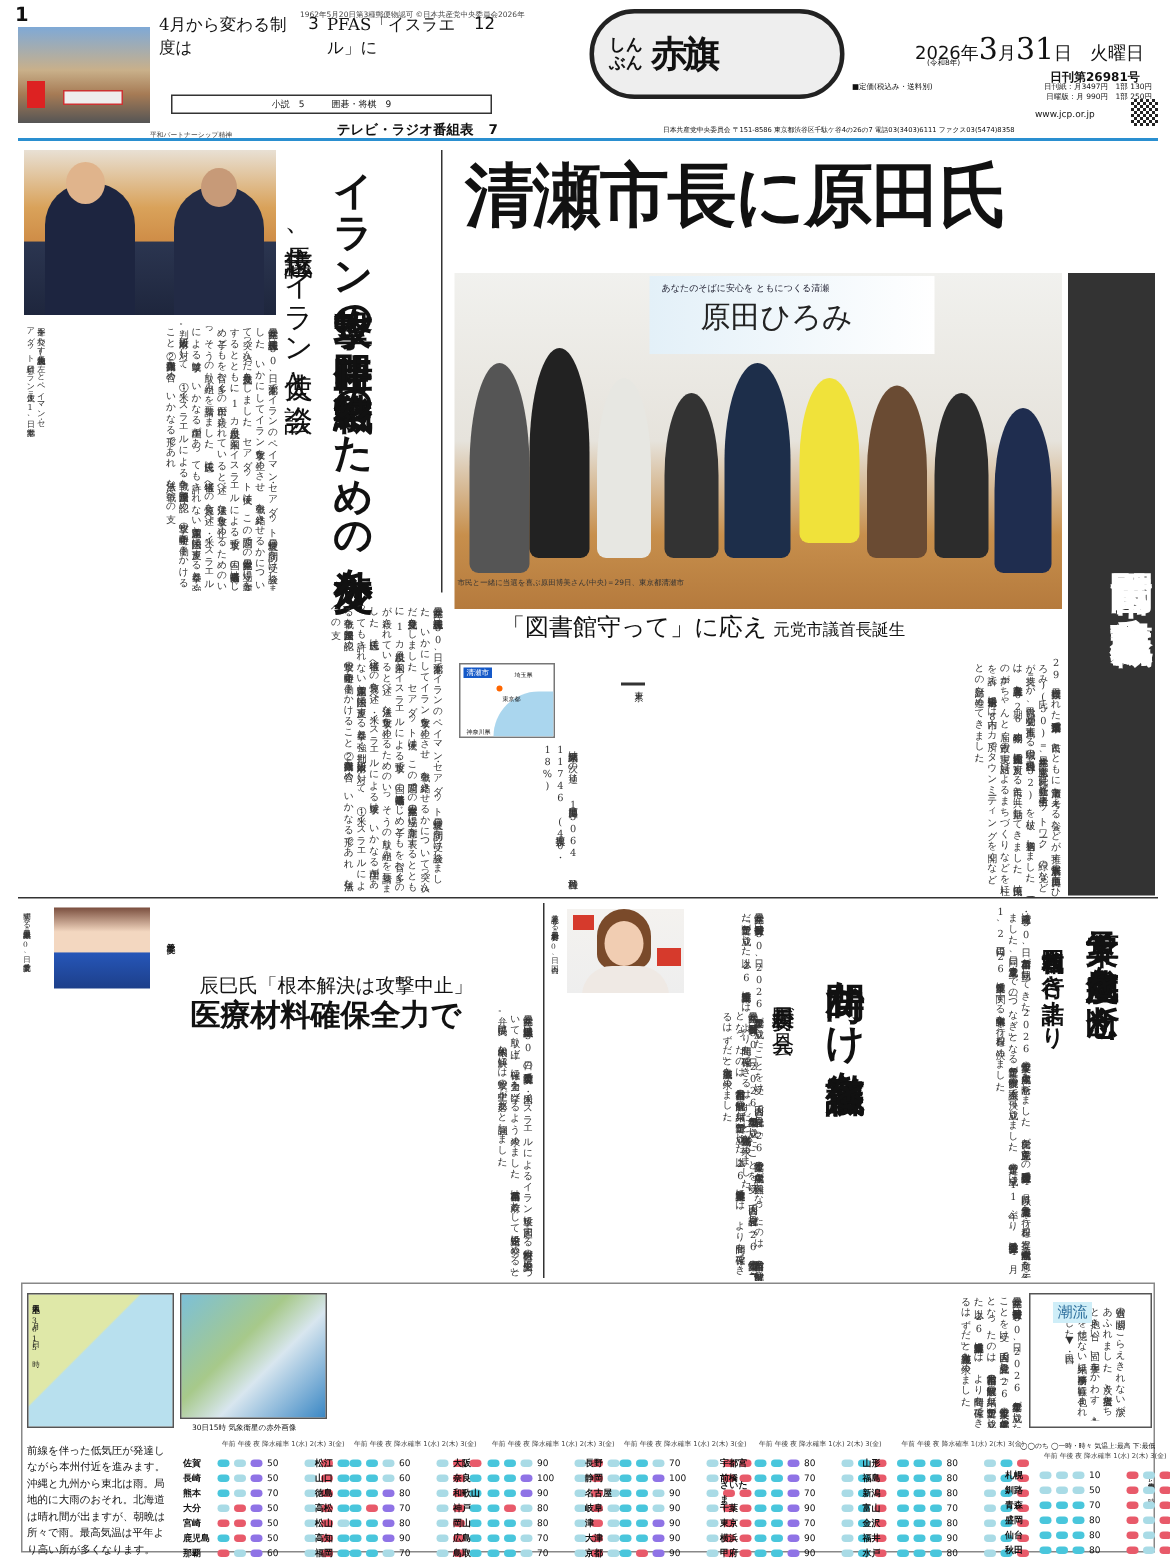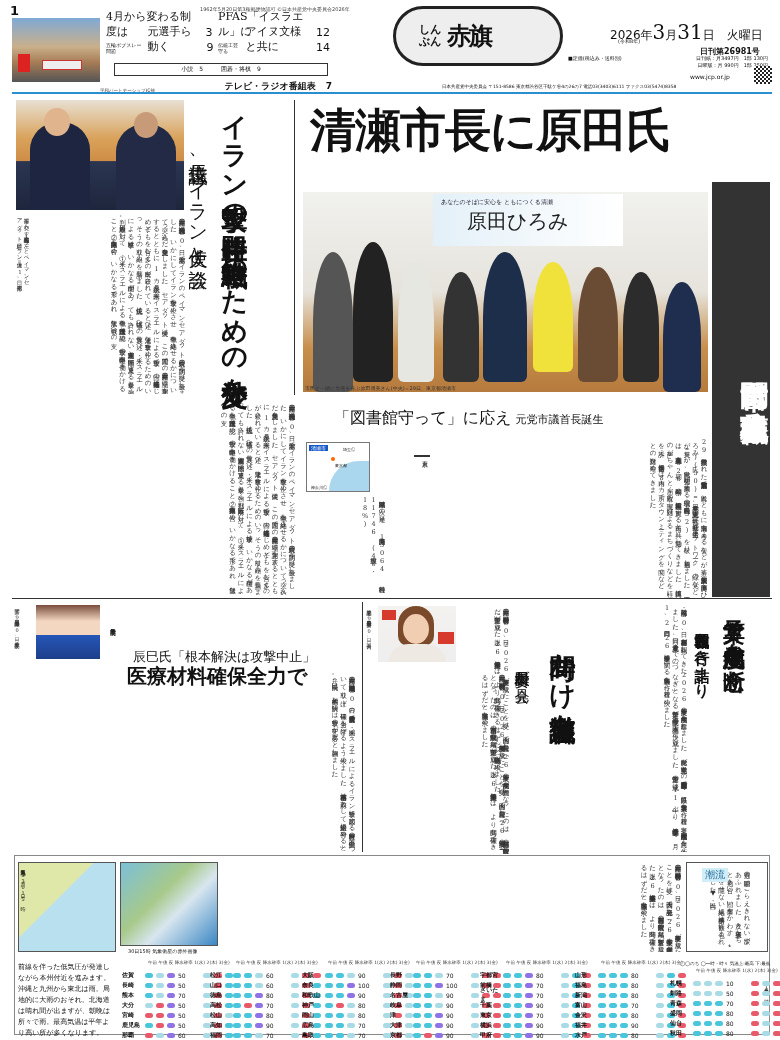--- a/index.html
+++ b/index.html
@@ -5,31 +5,31 @@
   * { box-sizing: border-box; margin: 0; padding: 0; }
   body { width: 780px; height: 1040px; background: #fff; font-family: "DejaVu Serif", serif; color: #111; position: relative; overflow: hidden; }
   .abs { position: absolute; }
   .page-num { left: 10px; top: 3px; font-family: "DejaVu Sans", sans-serif; font-weight: bold; font-size: 13px; }
   .top-photo { left: 12px; top: 18px; width: 88px; height: 64px; background: linear-gradient(180deg,#7fa9d6 0%,#c9b08a 45%,#a67b55 70%,#555 100%); }
   .top-photo .banner { position:absolute; left:30px; top:42px; width:40px; height:10px; background:#eee; border:1px solid #c33; }
   .top-photo .flag { position:absolute; left:6px; top:36px; width:12px; height:18px; background:#d22; }
   .copyright { left: 200px; top: 6px; font-size: 5px; color: #444; font-family: "DejaVu Sans", sans-serif; }
   .index { left: 106px; top: 17px; width: 225px; font-size: 11px; }
   .index-row { display: flex; height: 14.5px; align-items: center; }
-  .index-row .cell { width: 112px; display:flex; justify-content: flex-end; gap: 4px; align-items: flex-end; }
+  .index-row .cell { width: 112px; display:flex; justify-content: flex-end; gap: 4px; align-items: flex-start; }
   .index-row .cell .num { font-family: "DejaVu Sans", sans-serif; font-size: 11px; width: 14px; text-align: left; }
   .index-row .tag { font-size: 5px; font-family: "DejaVu Sans", sans-serif; }
   .index-box { left: 114px; top: 63px; width: 214px; height: 13px; border: 1px solid #333; font-size: 6px; font-family: "DejaVu Sans", sans-serif; display:flex; justify-content:center; gap: 18px; align-items:center; }
   .tv-row { left: 100px; top: 80px; width: 232px; display:flex; justify-content: space-between; align-items: flex-end; }
   .tv-row .small { font-size: 4.5px; font-family: "DejaVu Sans", sans-serif; color:#444; }
   .tv-row .tv { font-size: 9px; font-family: "DejaVu Sans", sans-serif; font-weight:bold; }
   .tv-row .tv span { margin-left: 10px; }
   .blue-rule { left: 12px; top: 92px; width: 760px; height: 2px; background: #2a8fd0; }
   .logo { left: 393px; top: 6px; width: 170px; height: 60px; border: 3px solid #222; border-radius: 32px; background: #eee; display:flex; align-items:center; padding-left: 10px; }
-  .logo .kana { font-family: "DejaVu Sans", sans-serif; font-weight: bold; font-size: 11px; line-height: 12px; width: 28px; margin-left: 13px; }
+  .logo .kana { font-family: "DejaVu Sans", sans-serif; font-weight: bold; font-size: 11px; line-height: 12px; width: 28px; }
   .logo .kanji { font-family: Liberation Sans, sans-serif; font-weight: bold; font-size: 24px; letter-spacing: -2px; }
   .dateline { left: 610px; top: 20px; font-family: "DejaVu Sans", sans-serif; font-size: 12px; white-space: nowrap; }
   .dateline .big { font-family: "DejaVu Serif", serif; font-size: 20px; }
   .reiwa { left: 618px; top: 38px; font-size: 5px; font-family: "DejaVu Sans", sans-serif; }
   .issue { left: 700px; top: 46px; font-size: 8px; font-family: "DejaVu Sans", sans-serif; font-weight:bold; }
   .price { left: 568px; top: 55px; font-size: 5px; font-family: "DejaVu Sans", sans-serif; line-height: 6px; }
   .price-lines { left: 660px; top: 55px; font-size: 5px; font-family: "DejaVu Sans", sans-serif; line-height: 6.5px; text-align: right; width: 108px; }
   .url { left: 690px; top: 73px; font-size: 6px; font-family: "DejaVu Sans", sans-serif; }
   .qr { left: 754px; top: 66px; width: 18px; height: 18px; background: repeating-conic-gradient(#222 0 25%, #fff 0 50%) 0 0/4px 4px; }
   .address { left: 442px; top: 84px; font-size: 4.5px; font-family: "DejaVu Sans", sans-serif; white-space: nowrap; }
@@ -39,21 +39,21 @@
   .hl-iran-sub { left: 186px; top: 150px; font-size: 19px; height: 250px; }
   .iran-photo { left: 16px; top: 100px; width: 168px; height: 110px; background: linear-gradient(180deg,#e8e0d4 0%,#d9a25a 35%,#cf8d47 55%,#2b3550 56%,#1e263d 100%); overflow:hidden;}
   .iran-photo .p1 { position:absolute; left: 14px; top: 22px; width: 60px; height: 88px; background:#1d2540; border-radius: 28px 28px 0 0; }
   .iran-photo .p2 { position:absolute; left: 100px; top: 24px; width: 60px; height: 86px; background:#222a45; border-radius: 28px 28px 0 0; }
   .iran-photo .h1 { position:absolute; left: 28px; top: 8px; width: 26px; height: 28px; background:#e0b48c; border-radius: 50%; }
   .iran-photo .h2 { position:absolute; left: 118px; top: 12px; width: 24px; height: 26px; background:#c79a78; border-radius: 50%; }
   .body-text { font-size: 6.5px; line-height: 8.5px; color: #333; overflow: hidden; }
   .col-rule { background: #333; }
 
   .hl-main { left: 310px; top: 100px; font-family: "DejaVu Sans", sans-serif; font-weight: bold; font-size: 46px; letter-spacing: -1px; }
-  .main-photo { left: 303px; top: 192px; width: 405px; height: 200px; background: linear-gradient(180deg,#f1f1ee 0%,#e6e3dc 50%,#c78f4c 78%,#b57a3d 100%); overflow:hidden; }
+  .main-photo { left: 303px; top: 182px; width: 405px; height: 224px; background: linear-gradient(180deg,#f1f1ee 0%,#e6e3dc 50%,#c78f4c 78%,#b57a3d 100%); overflow:hidden; }
   .poster { position:absolute; left: 130px; top: 2px; width: 190px; height: 52px; background: linear-gradient(90deg,#e3f0f8,#fff); }
   .poster .slogan { position:absolute; left: 8px; top: 4px; font-size: 6px; font-family:"DejaVu Sans",sans-serif; color:#223; }
   .poster .name { position:absolute; left: 34px; top: 14px; font-size: 20px; font-family:"DejaVu Sans",sans-serif; color:#222; }
   .crowd { position:absolute; border-radius: 50% 50% 6px 6px; }
   .caption { left: 305px; top: 385px; font-size: 5px; font-family: "DejaVu Sans", sans-serif; color: #333; }
   .sub-main { left: 334px; top: 408px; font-family: Liberation Serif, serif; font-size: 16px; }
   .sub-main .small { font-size: 11px; }
   .side-banner { left: 712px; top: 182px; width: 58px; height: 415px; background: #333; color: #fff; font-family: "DejaVu Sans", sans-serif; font-weight: bold; font-size: 28px; line-height: 32px; display:flex; justify-content:center; padding-top: 6px; }
 
   .map { left: 306px; top: 442px; width: 64px; height: 50px; border: 1px solid #777; background: #fff; overflow:hidden;}
@@ -111,32 +111,20 @@
   <div class="index-row">
     <div class="cell">
         <span>4月から変わる制度は</span>
         <span class="num">3</span>
       </div>
     <div class="cell">
         <span>PFAS「イスラエル」に</span>
         <span class="num">12</span>
       </div>
   </div>
-  <div class="index-row">
-    <div class="cell">
-        <span class="tag">五輪ボブスレー問題</span>
-        <span>元選手ら動く</span>
-        <span class="num">9</span>
-      </div>
-    <div class="cell">
-        <span class="tag">伝統工芸 守る</span>
-        <span>アイヌ文様と共に</span>
-        <span class="num">14</span>
-      </div>
-  </div>
 </div>
 <div class="abs index-box">
   <span><span>小説</span>　<span>5</span></span>
   <span><span>囲碁・将棋</span>　<span>9</span></span>
 </div>
 <div class="abs tv-row">
   <span class="small">平和パートナーシップ精神</span>
   <span class="tv"><span style="margin:0">テレビ・ラジオ番組表</span><span>7</span></span>
 </div>
 

